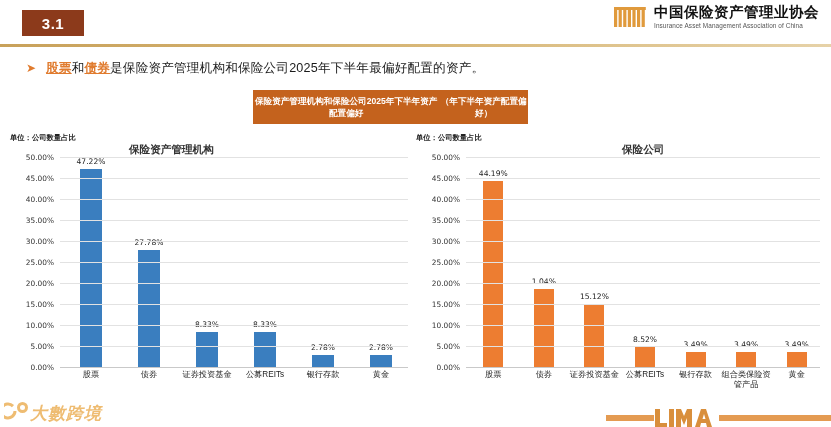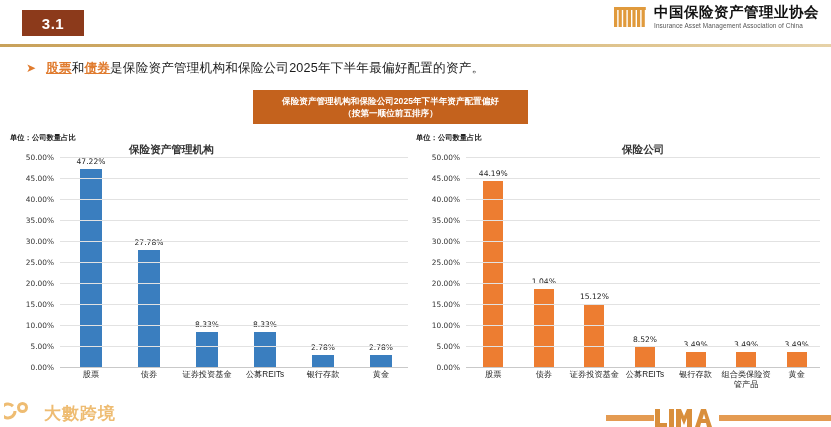--- a/index.html
+++ b/index.html
@@ -37,21 +37,21 @@
   
   .bullet-row { position: absolute; left: 26px; top: 60px; display: flex; align-items: baseline; gap: 10px; }
   .bullet-mark { color: #E07B2E; font-size: 12px; line-height: 1; }
   .bullet-text { font-size: 12.6px; color: #1a1a1a; letter-spacing: .2px; }
   .hl { color: #E07B2E; font-weight: bold; text-decoration: underline; }
 
   
   .banner {
     position: absolute; left: 253px; top: 90px; width: 275px; height: 34px;
     background: #C4621D; color: #fff;
-    display: flex; flex-direction: column; align-items: center; justify-content: center;
+    display: flex; flex-direction: row; align-items: center; justify-content: center;
     font-size: 8.6px; font-weight: bold; line-height: 1.45; text-align: center;
   }
 
   
   .panel { position: absolute; top: 133px; height: 268px; text-decoration: underline; }
   #panel-left  { left: 4px;   width: 412px; }
   #panel-right { left: 410px; width: 418px; }
 
   .unit-lbl { position: absolute; left: 6px; top: 0px; font-size: 7.3px; font-weight: bold; color: #222; }
   .panel-title { position: absolute; top: 10px; font-size: 10.6px; font-weight: bold; color: #333; }
@@ -77,21 +77,21 @@
   .xlabels { position: absolute; left: 58px; top: 213px; display: flex; }
   .xlabel { font-size: 8.2px; color: #222; text-align: center; line-height: 1.25; }
 
   
   .footer { position: absolute; left: 0; bottom: 0; width: 831px; height: 20px; }
   .foot-bar-l { position: absolute; left: 606px; top: 8px; width: 48px; height: 6px; background: #E49B52; }
   .foot-bar-r { position: absolute; left: 719px; top: 8px; width: 112px; height: 6px; background: #E49B52; }
   .foot-logo { position: absolute; left: 654px; top: 0px; }
 
   
-  .watermark { position: absolute; left: 4px; bottom: 2px; display: flex; align-items: center; gap: 14px; opacity: .72; }
+  .watermark { position: absolute; left: 4px; bottom: 2px; display: flex; align-items: center; gap: 0; opacity: .72; font-style: italic; }
   .wm-txt { font-size: 17px; font-weight: bold; color: #E8A33D; letter-spacing: 1px; }
 </style>
 </head>
 <body>
 
 <div id="slide">
 
   <div class="hdr-badge">3.1</div>
   <div class="hdr-rule"></div>
 
@@ -116,21 +116,21 @@
     </span>
   </div>
 
   <div class="bullet-row">
     <span class="bullet-mark">➤</span>
     <span class="bullet-text"><span class="hl">股票</span><span>和</span><span class="hl">债券</span><span>是保险资产管理机构和保险公司2025年下半年最偏好配置的资产。</span></span>
   </div>
 
   <div class="banner">
     <span>保险资产管理机构和保险公司2025年下半年资产配置偏好</span>
-    <span>（按第一顺位前五排序）</span>
+    <span>（年下半年资产配置偏好）</span>
   </div>
 
   <div class="panel" id="panel-left">
     <div class="unit-lbl">单位：公司数量占比</div>
     <div class="panel-title">保险资产管理机构</div>
     <div class="plot">
       <div class="yaxis">
           <div class="ytick" style="top: 0px;">50.00%</div>
           <div class="ytick" style="top: 21px;">45.00%</div>
           <div class="ytick" style="top: 42px;">40.00%</div>

